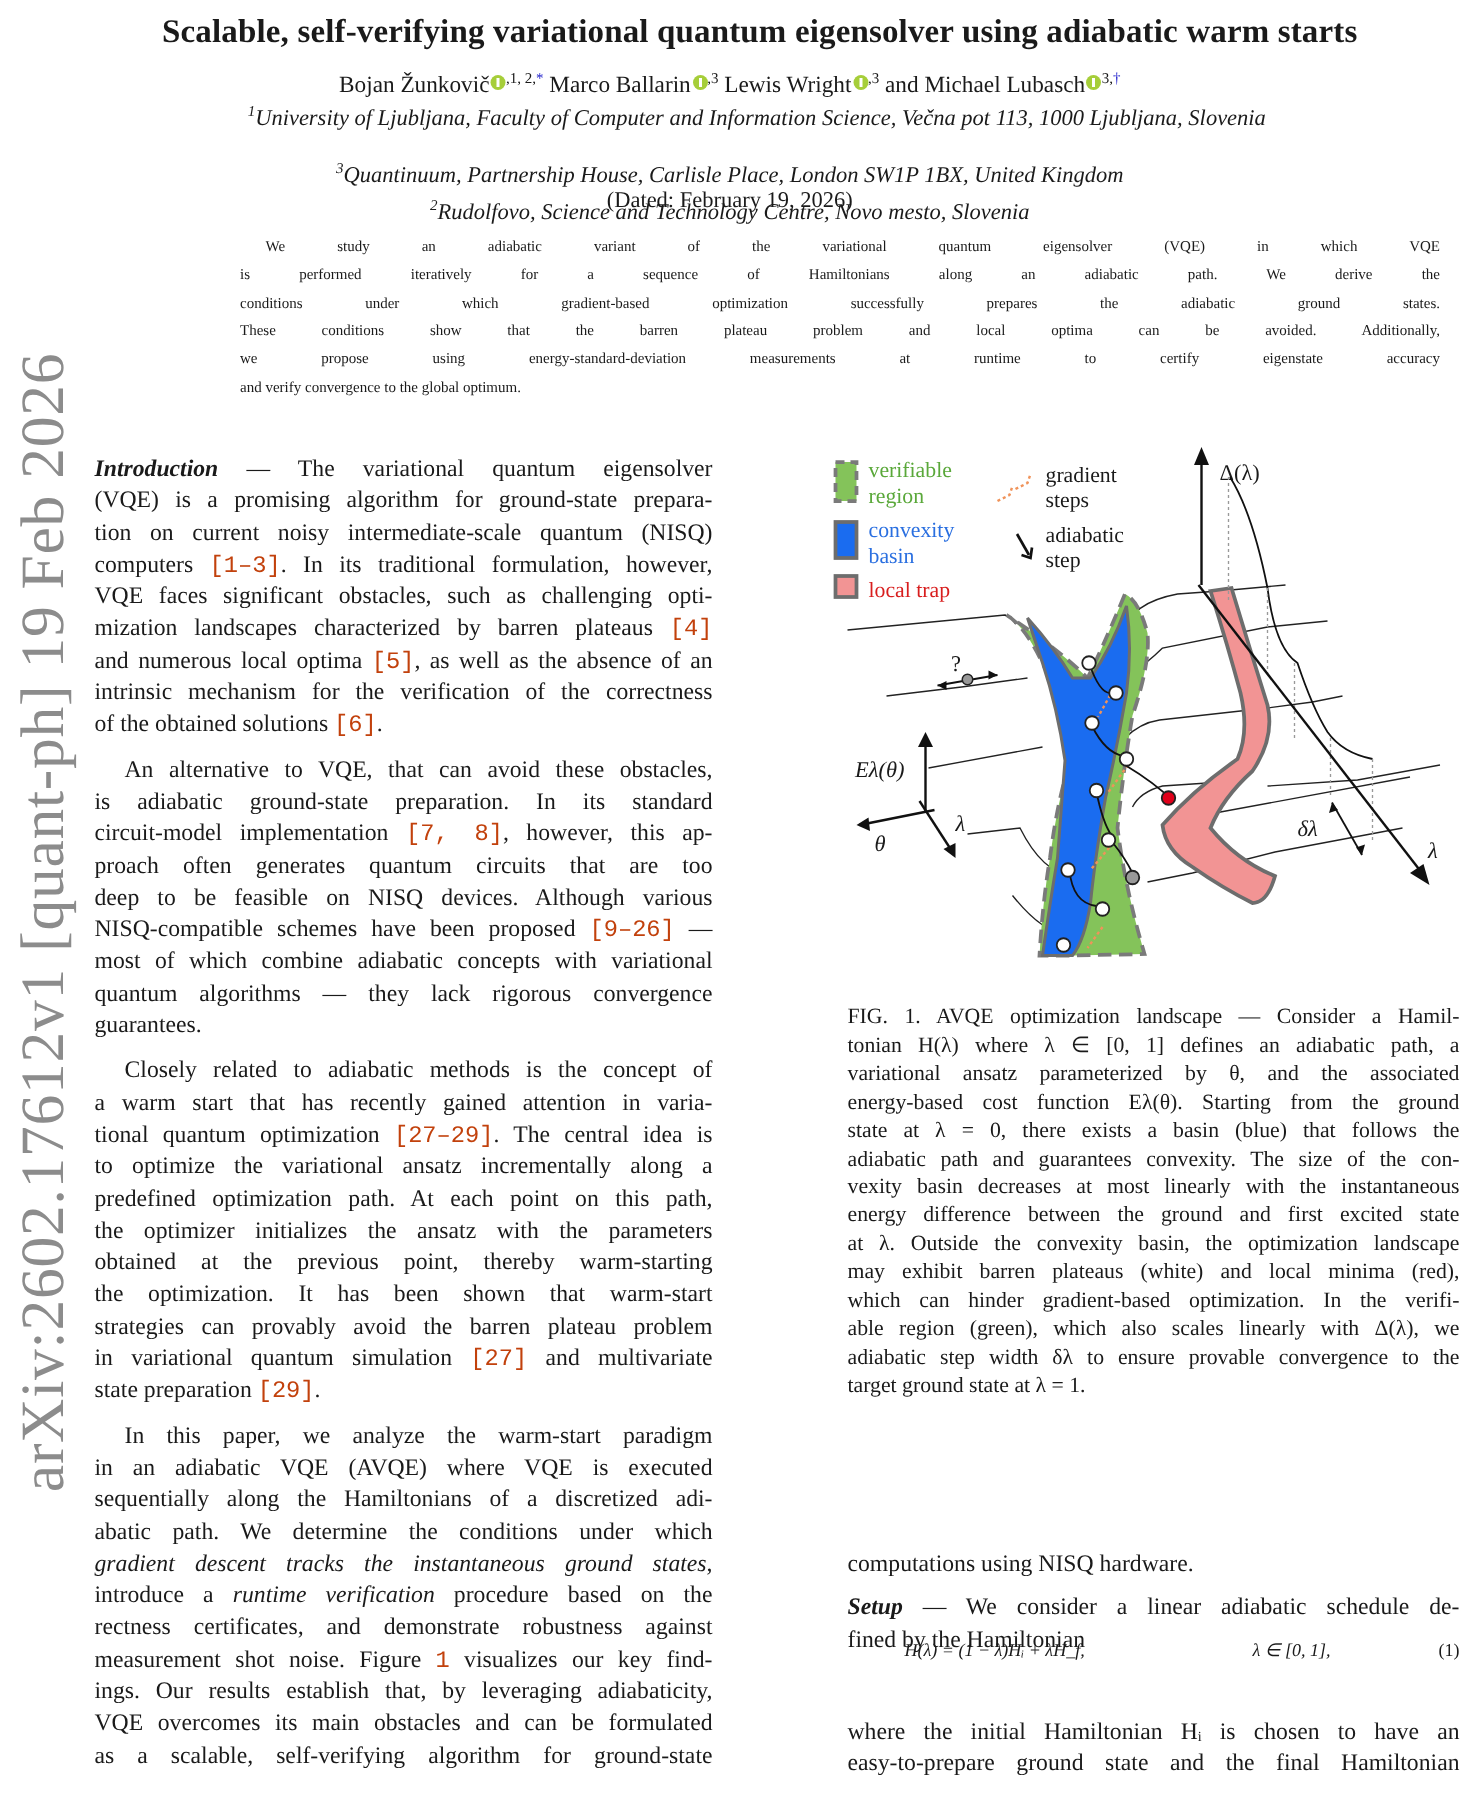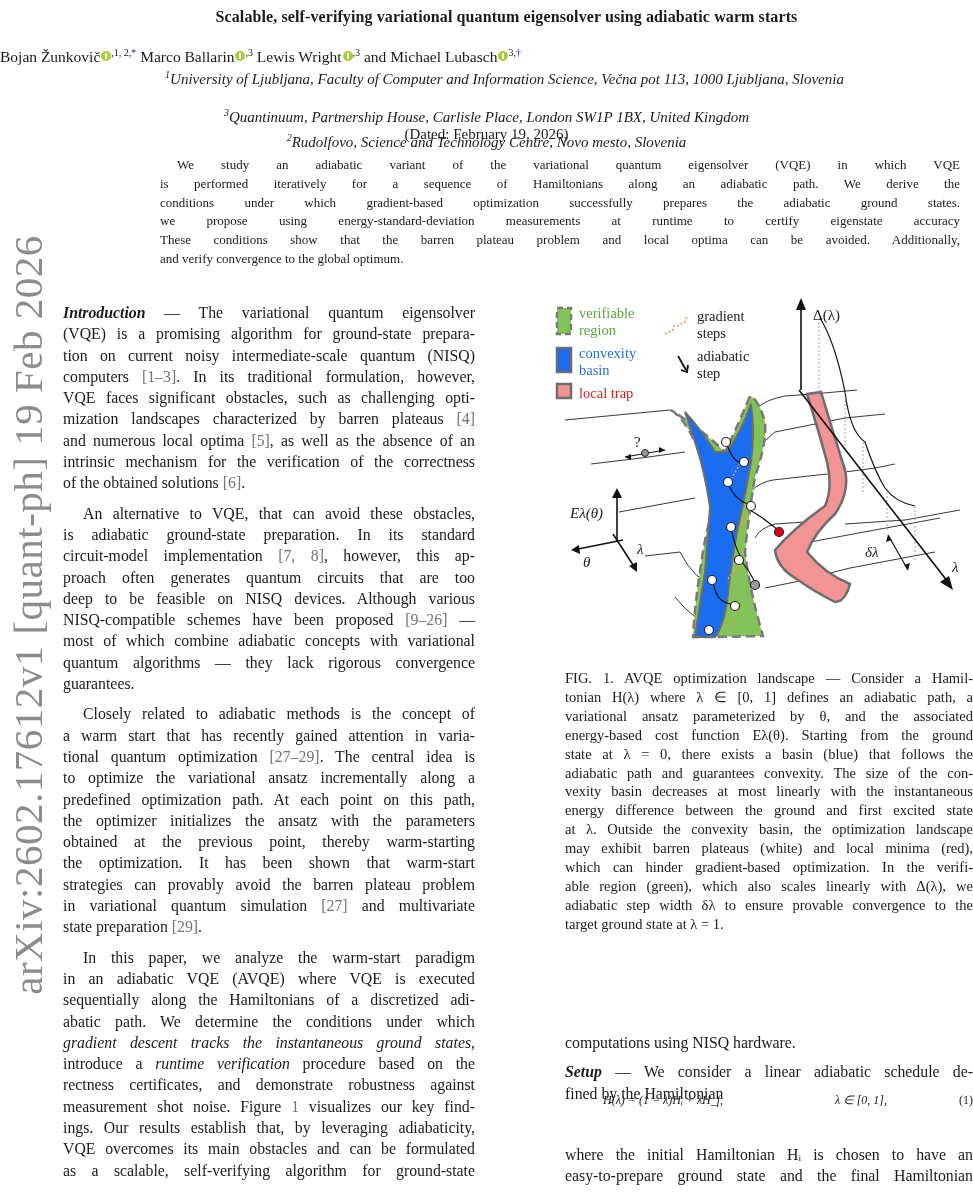--- a/index.html
+++ b/index.html
@@ -3,44 +3,44 @@
 <meta charset="utf-8">
 <style>
   html, body { margin: 0; padding: 0; background: #ffffff; }
   body {
     width: 973px; height: 1200px; position: relative; overflow: hidden;
     font-family: "DejaVu Serif", "Liberation Serif", serif;
     color: #1a1a1a;
   }
   #title {
     position: absolute; left: 40px; top: 8px; width: 933px; text-align: center;
-    font-family: "Liberation Serif", serif; font-weight: bold; font-size: 16px; letter-spacing: 0.1px;
+    font-family: "Liberation Serif", serif; font-weight: bold; font-size: 22px; letter-spacing: 0.1px;
   }
   #authors {
-    position: absolute; left: 0; top: 47px; width: 973px; text-align: left;
+    position: absolute; left: 0; top: 47px; width: 973px; text-align: center;
     font-family: "Liberation Serif", serif; font-size: 15.5px;
   }
   .orcid {
     display: inline-block; width: 10px; height: 10px; border-radius: 50%;
     background: #a6ce39; vertical-align: 1px; margin-left: 1px; position: relative;
   }
   .orcid::after { content: ""; position: absolute; left: 4px; top: 2px; width: 2px; height: 6px; background: #fff; }
   sup { font-size: 10px; }
   .blue { color: #2222cc; }
   .affil {
     position: absolute; left: 0; width: 973px; text-align: center;
     font-family: "Liberation Serif", serif; font-style: italic; font-size: 15px;
   }
   #affil1 { top: 69px; left: 18px; }
   #affil2 { top: 88px; margin-top: 44px; }
   #affil3 { top: 107px; }
   #dated { position: absolute; top: 126px; left: 0; width: 973px; text-align: center; font-family: "Liberation Serif", serif; font-size: 15px; }
   #abstract {
     position: absolute; left: 160px; top: 156px; width: 800px;
-    font-family: "Liberation Serif", serif; font-size: 13px; line-height: 18.8px;
+    font-family: "Liberation Serif", serif; font-size: 10px; line-height: 18.8px;
     text-align: justify;
   }
   #abstract .ln { display: block; white-space: nowrap; text-align: justify; text-align-last: justify; }
   #abstract .ln.last { text-align-last: left; }
   #abstract .ln.first { text-indent: 17px; }
 
   #arxiv-stamp {
     position: absolute; left: 3px; top: 285px; width: 50px; height: 660px;
   }
   #arxiv-stamp span {
@@ -48,21 +48,21 @@
     transform: translate(-50%, -50%) rotate(-90deg);
     white-space: nowrap; font-family: "Liberation Serif", serif; font-size: 41px; color: #8c8c8c; letter-spacing: 0.5px;
   }
 
   .col { position: absolute; font-family: "Liberation Serif", serif; font-size: 15.8px; line-height: 21.3px; }
   #left-col { left: 63px; top: 302px; width: 412px; }
   .col .ln { display: block; white-space: nowrap; text-align: justify; text-align-last: justify; height: 21.3px; }
   .col .ln.last { text-align-last: left; }
   .col .ln.indent { padding-left: 20px; }
   .col .gap { height: 9px; }
-  .cite { color: #737373; }
+  .cite { color: #c2410c; font-family: Liberation Mono, monospace; }
   .secthead { font-weight: bold; font-style: italic; }
   i.em { font-style: italic; }
 
   #figure { position: absolute; left: 545px; top: 292px; width: 428px; height: 370px; }
   #caption {
     position: absolute; left: 565px; top: 669px; width: 408px;
     font-family: "Liberation Serif", serif; font-size: 14.5px; line-height: 18.9px;
   }
   #caption .ln { display: block; white-space: nowrap; text-align: justify; text-align-last: justify; }
   #caption .ln.last { text-align-last: left; }
@@ -92,22 +92,22 @@
 
 <div id="affil1" class="affil"><sup>1</sup><span>University of Ljubljana, Faculty of Computer and Information Science, Večna pot 113, 1000 Ljubljana, Slovenia</span></div>
 <div id="affil2" class="affil"><sup>2</sup><span>Rudolfovo, Science and Technology Centre, Novo mesto, Slovenia</span></div>
 <div id="affil3" class="affil"><sup>3</sup><span>Quantinuum, Partnership House, Carlisle Place, London SW1P 1BX, United Kingdom</span></div>
 <div id="dated">(Dated: February 19, 2026)</div>
 
 <div id="abstract">
   <span class="ln first">We study an adiabatic variant of the variational quantum eigensolver (VQE) in which VQE</span>
   <span class="ln">is performed iteratively for a sequence of Hamiltonians along an adiabatic path. We derive the</span>
   <span class="ln">conditions under which gradient-based optimization successfully prepares the adiabatic ground states.</span>
+  <span class="ln">These conditions show that the barren plateau problem and local optima can be avoided. Additionally,</span>
   <span class="ln">we propose using energy-standard-deviation measurements at runtime to certify eigenstate accuracy</span>
-  <span class="ln">These conditions show that the barren plateau problem and local optima can be avoided. Additionally,</span>
   <span class="ln last">and verify convergence to the global optimum.</span>
 </div>
 
 <div id="arxiv-stamp">
     <span>arXiv:2602.17612v1  [quant-ph]  19 Feb 2026</span>
   </div>
 
 <div id="left-col" class="col">
   <div>
       <span class="ln"><b class="secthead">Introduction</b> — The variational quantum eigensolver</span>

